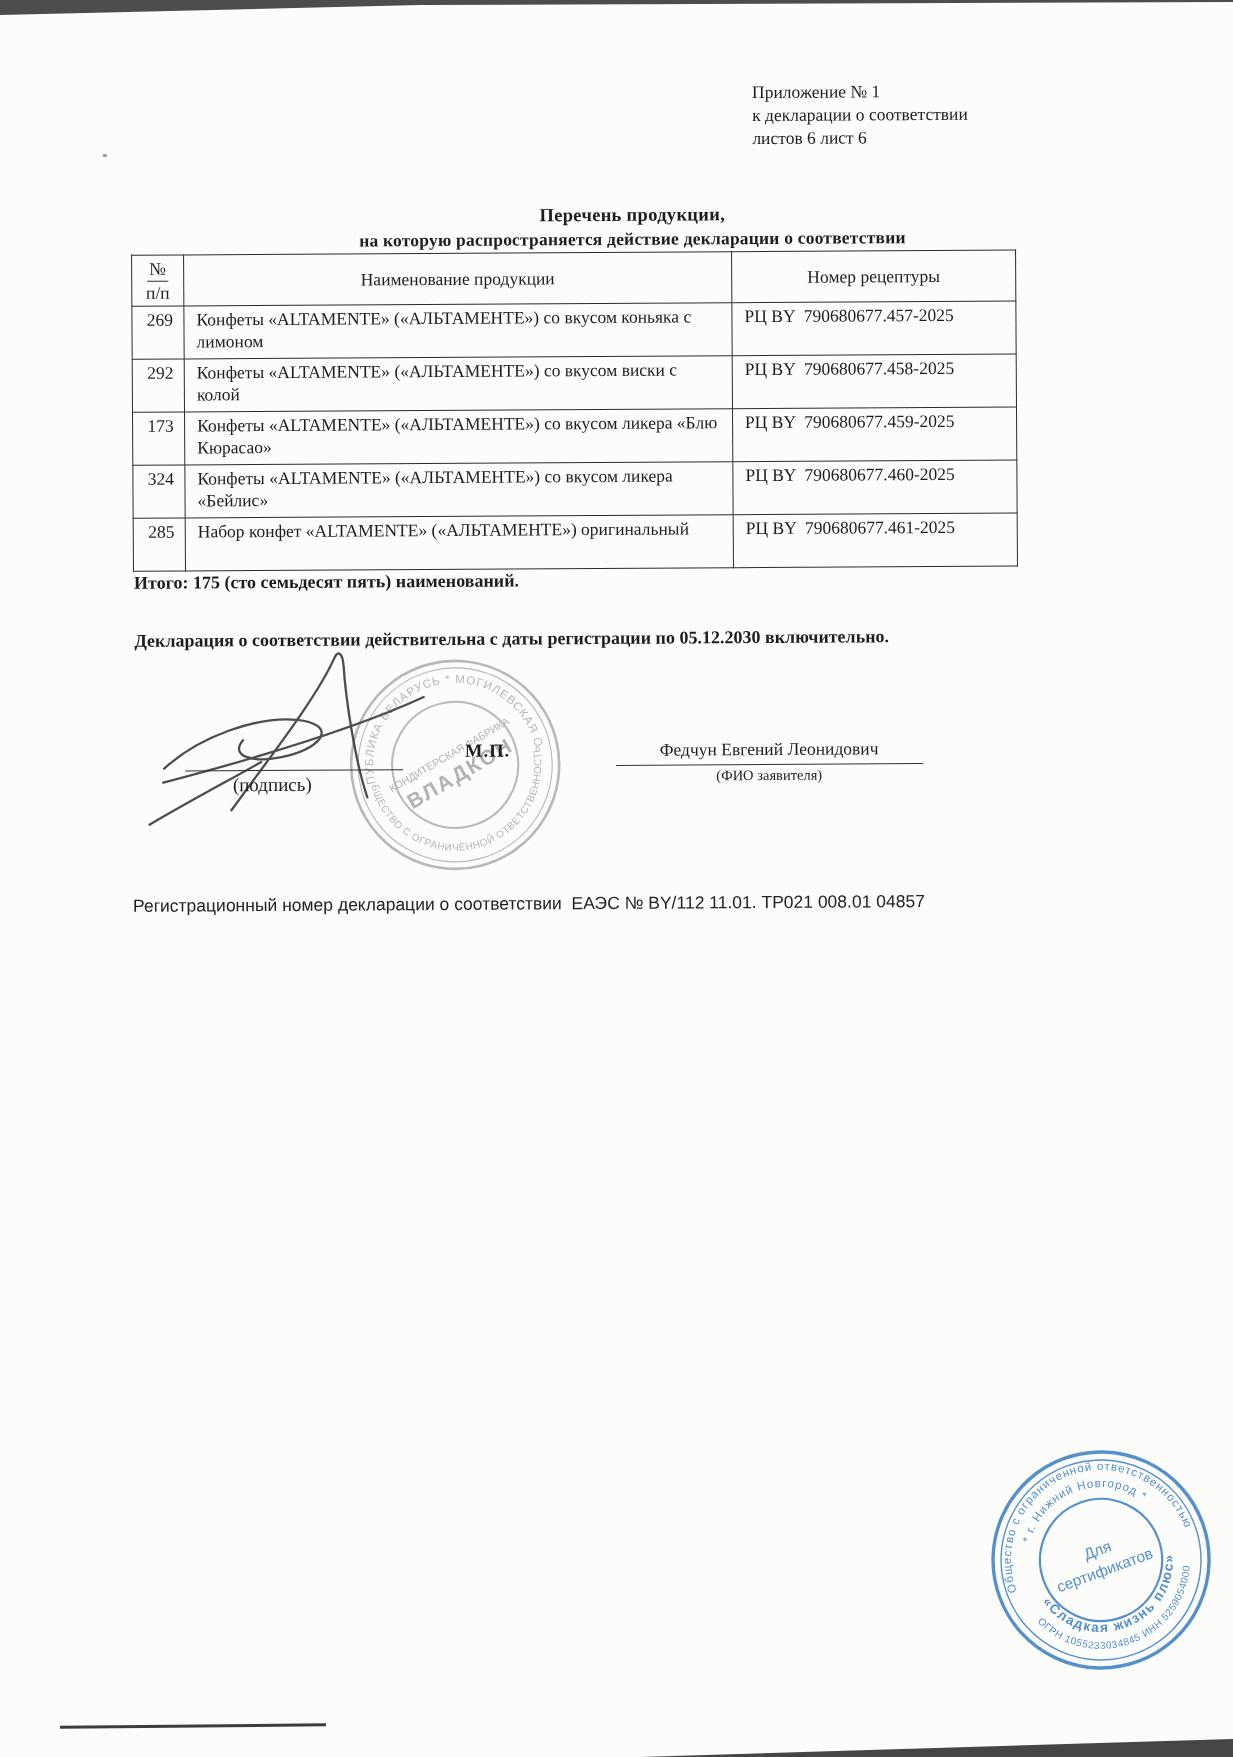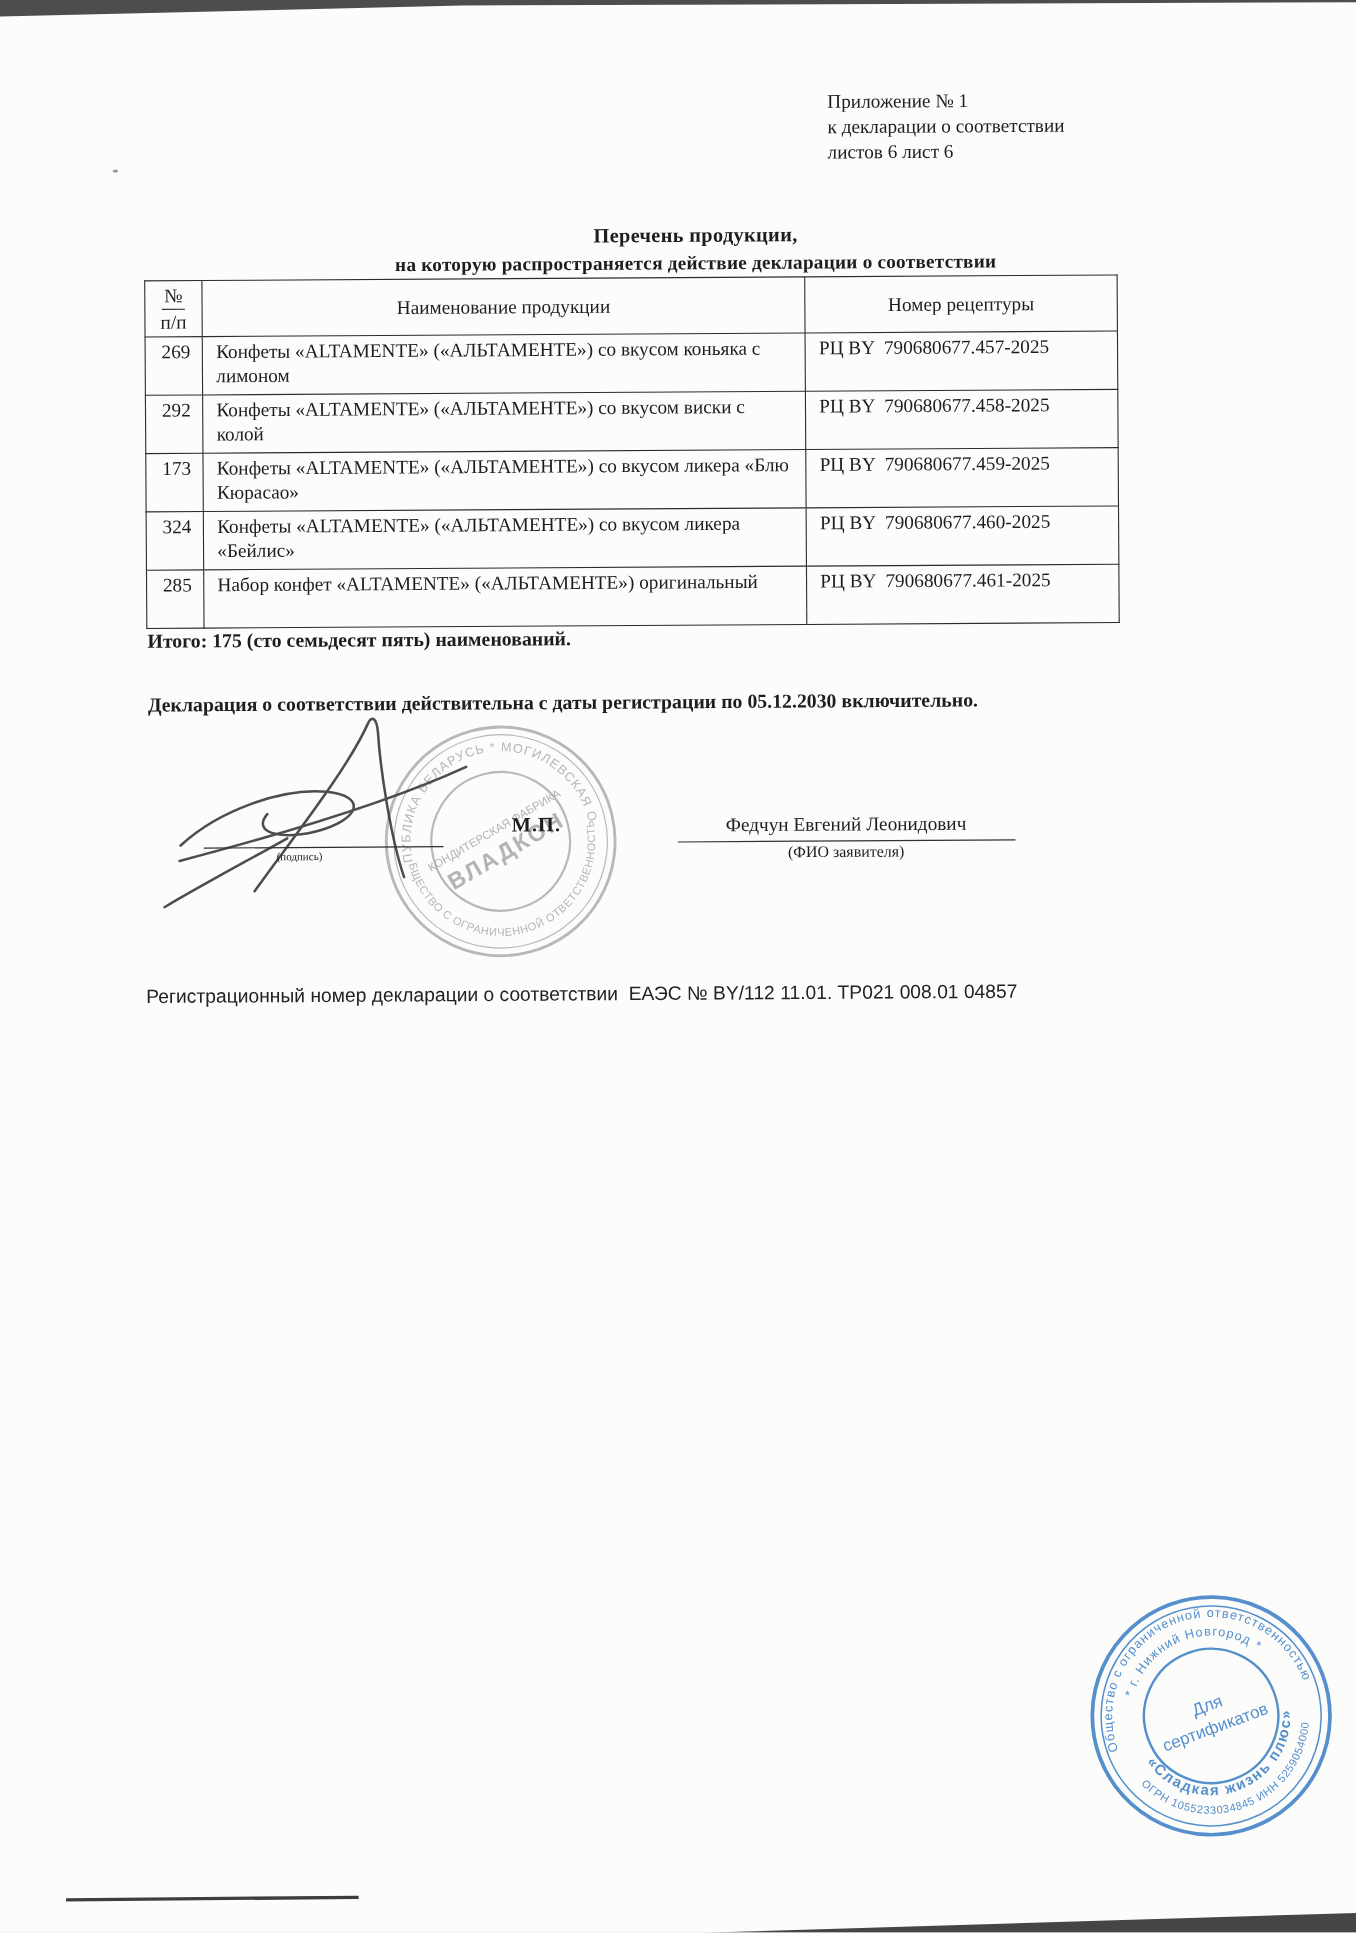--- a/index.html
+++ b/index.html
@@ -21,21 +21,21 @@
   td.c-num{text-align:center;padding-left:2px;padding-right:2px;}
   tr.row td{height:48px;}
   td.c-recipe{white-space:pre-wrap;}
 
   .total-line{position:absolute;left:136px;top:570px;font-size:18px;font-weight:bold;}
   .validity-line{position:absolute;left:136px;top:628px;font-size:18px;font-weight:bold;}
 
   .sig-area{position:absolute;left:0;top:0;}
   .sig-strokes{position:absolute;left:140px;top:638px;}
   .sig-line{position:absolute;left:186px;top:768px;width:218px;height:0;border-top:1.7px solid #2e2e2e;}
-  .sig-caption{position:absolute;left:198px;top:772px;width:150px;text-align:center;font-size:10px;}
+  .sig-caption{position:absolute;left:198px;top:772px;width:150px;text-align:center;font-size:19px;}
   .mp-mark{position:absolute;left:466px;top:740px;font-size:18.5px;font-weight:bold;letter-spacing:1px;}
   .stamp-gray{position:absolute;left:345px;top:653px;width:222px;height:222px;transform:rotate(-14deg);opacity:.92;}
   .fio-block{position:absolute;left:613px;top:740px;width:314px;text-align:center;}
   .fio-name{display:inline-block;font-size:17.5px;border-bottom:1.6px solid #333;padding:0 6px 4px 6px;min-width:295px;}
   .fio-caption{font-size:14.5px;margin-top:2px;}
 
   .reg-line{position:absolute;left:133px;top:893px;font-size:17.5px;white-space:pre-wrap;
         font-family:"Liberation Sans","DejaVu Sans",sans-serif;color:#222;}
 
   .stamp-blue{position:absolute;left:984px;top:1450px;width:226px;height:226px;transform:rotate(-20deg);opacity:.9;}

